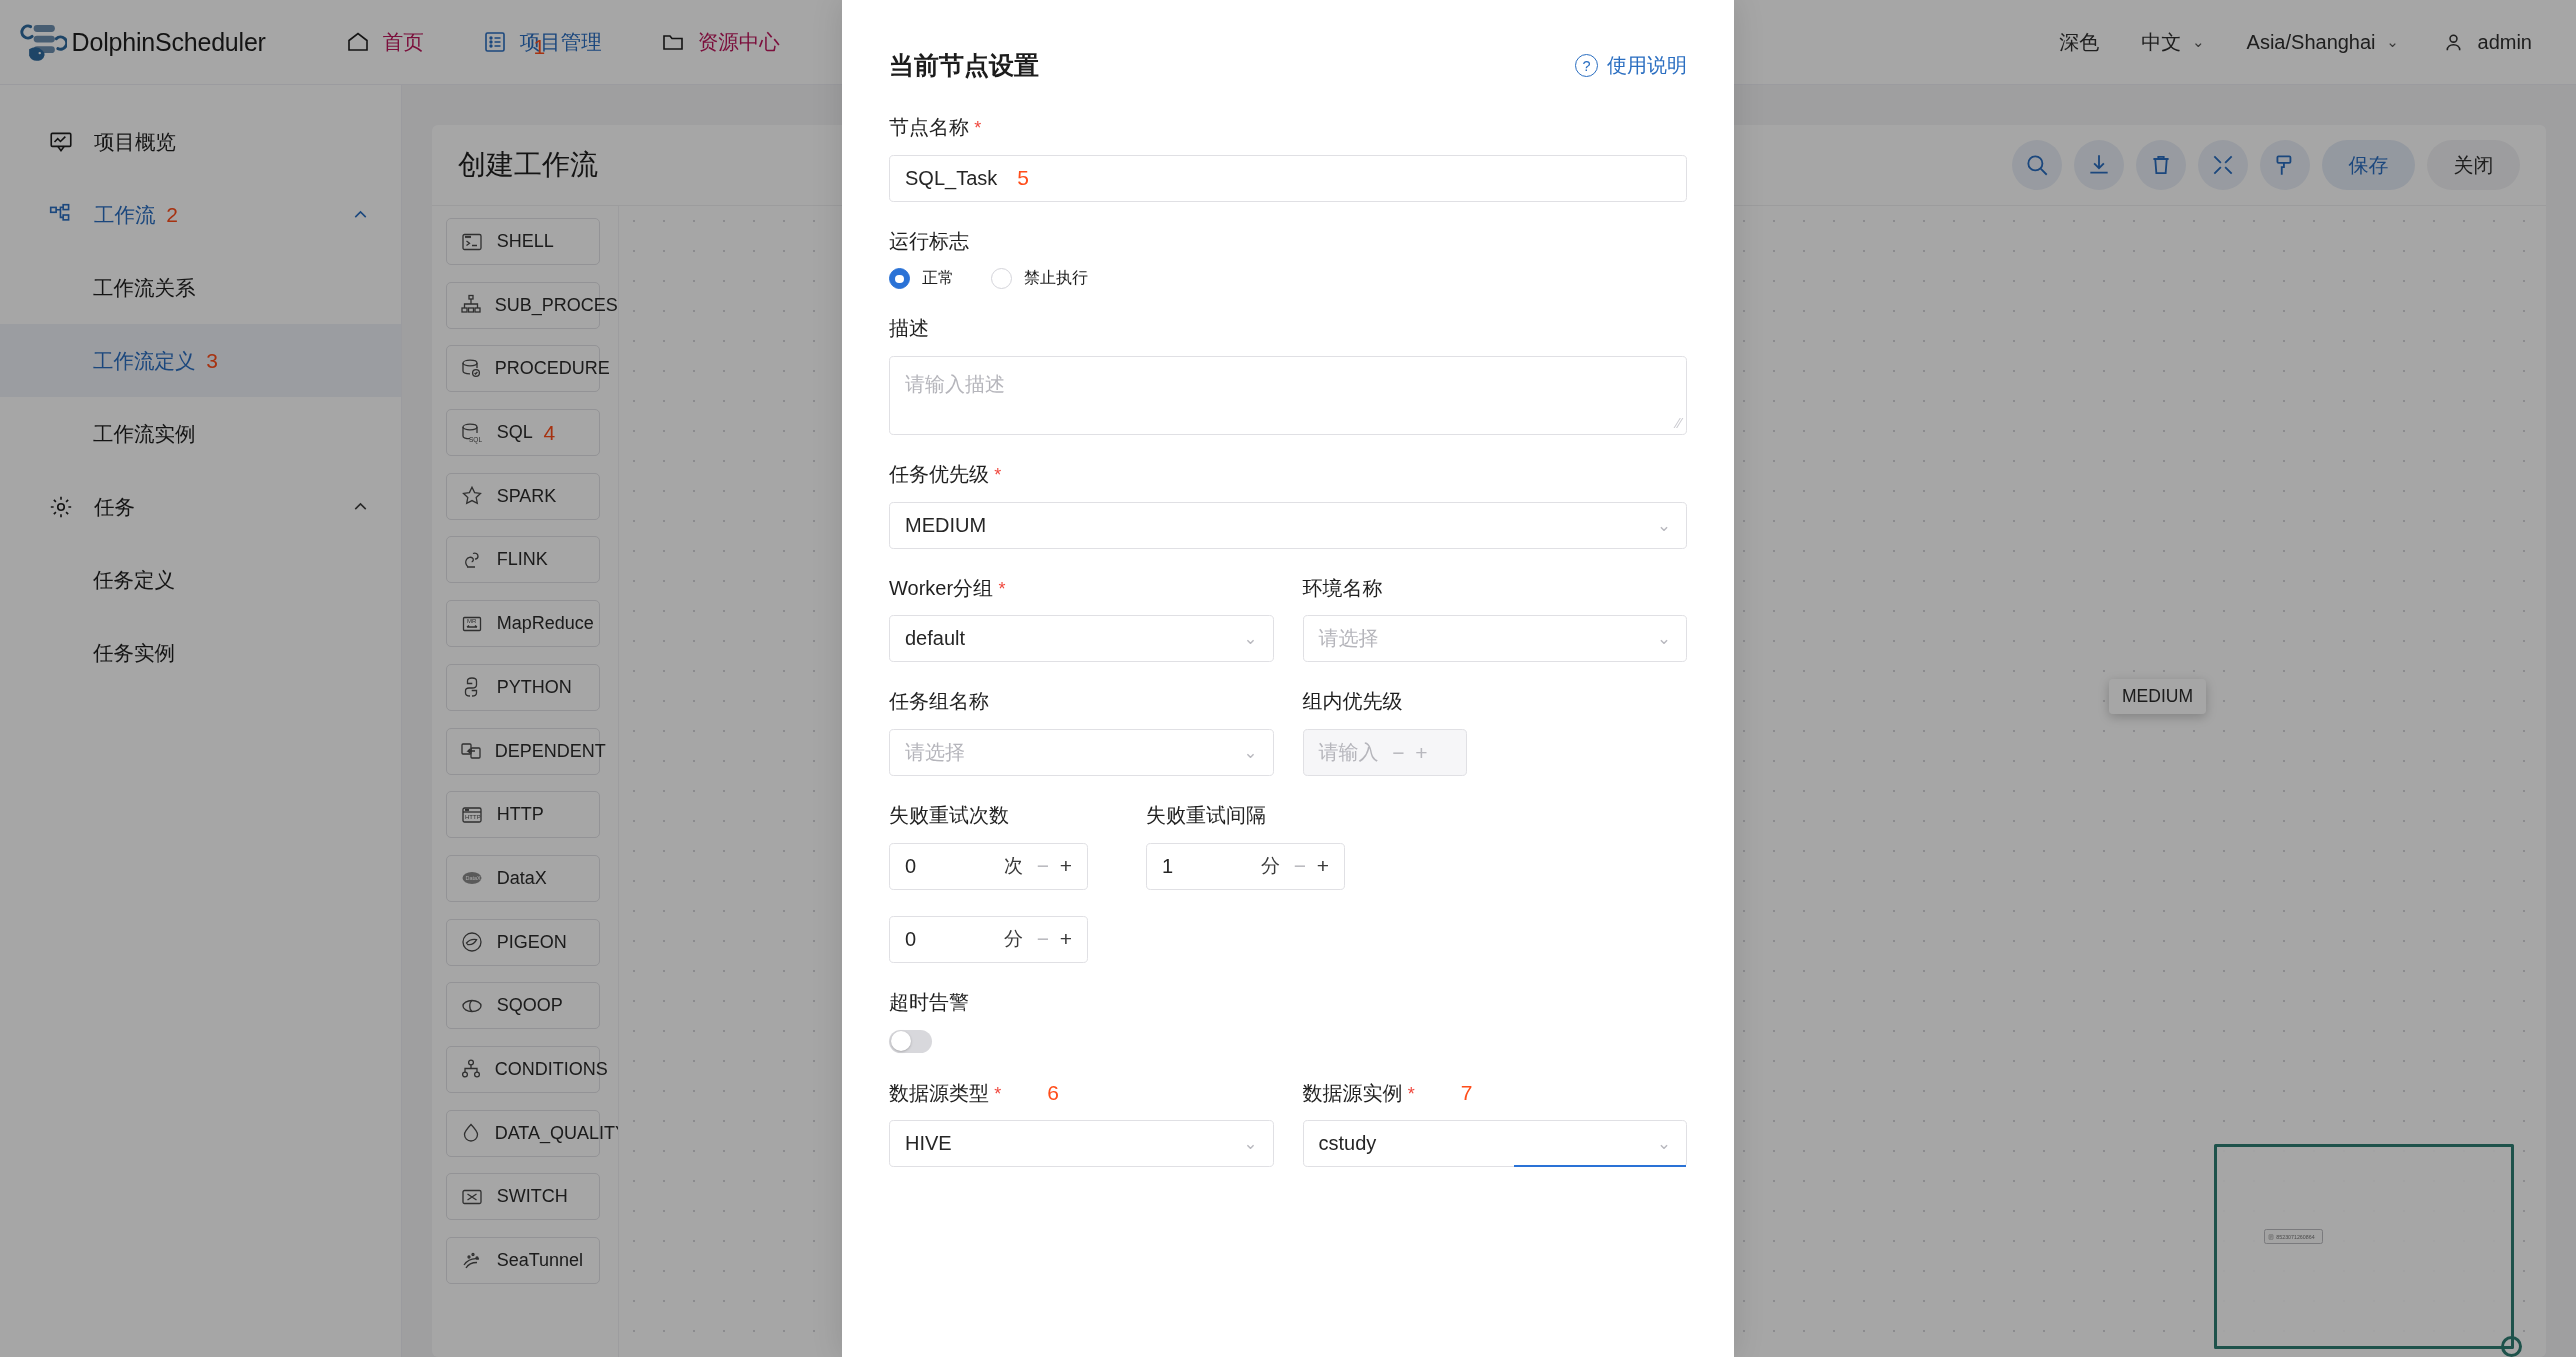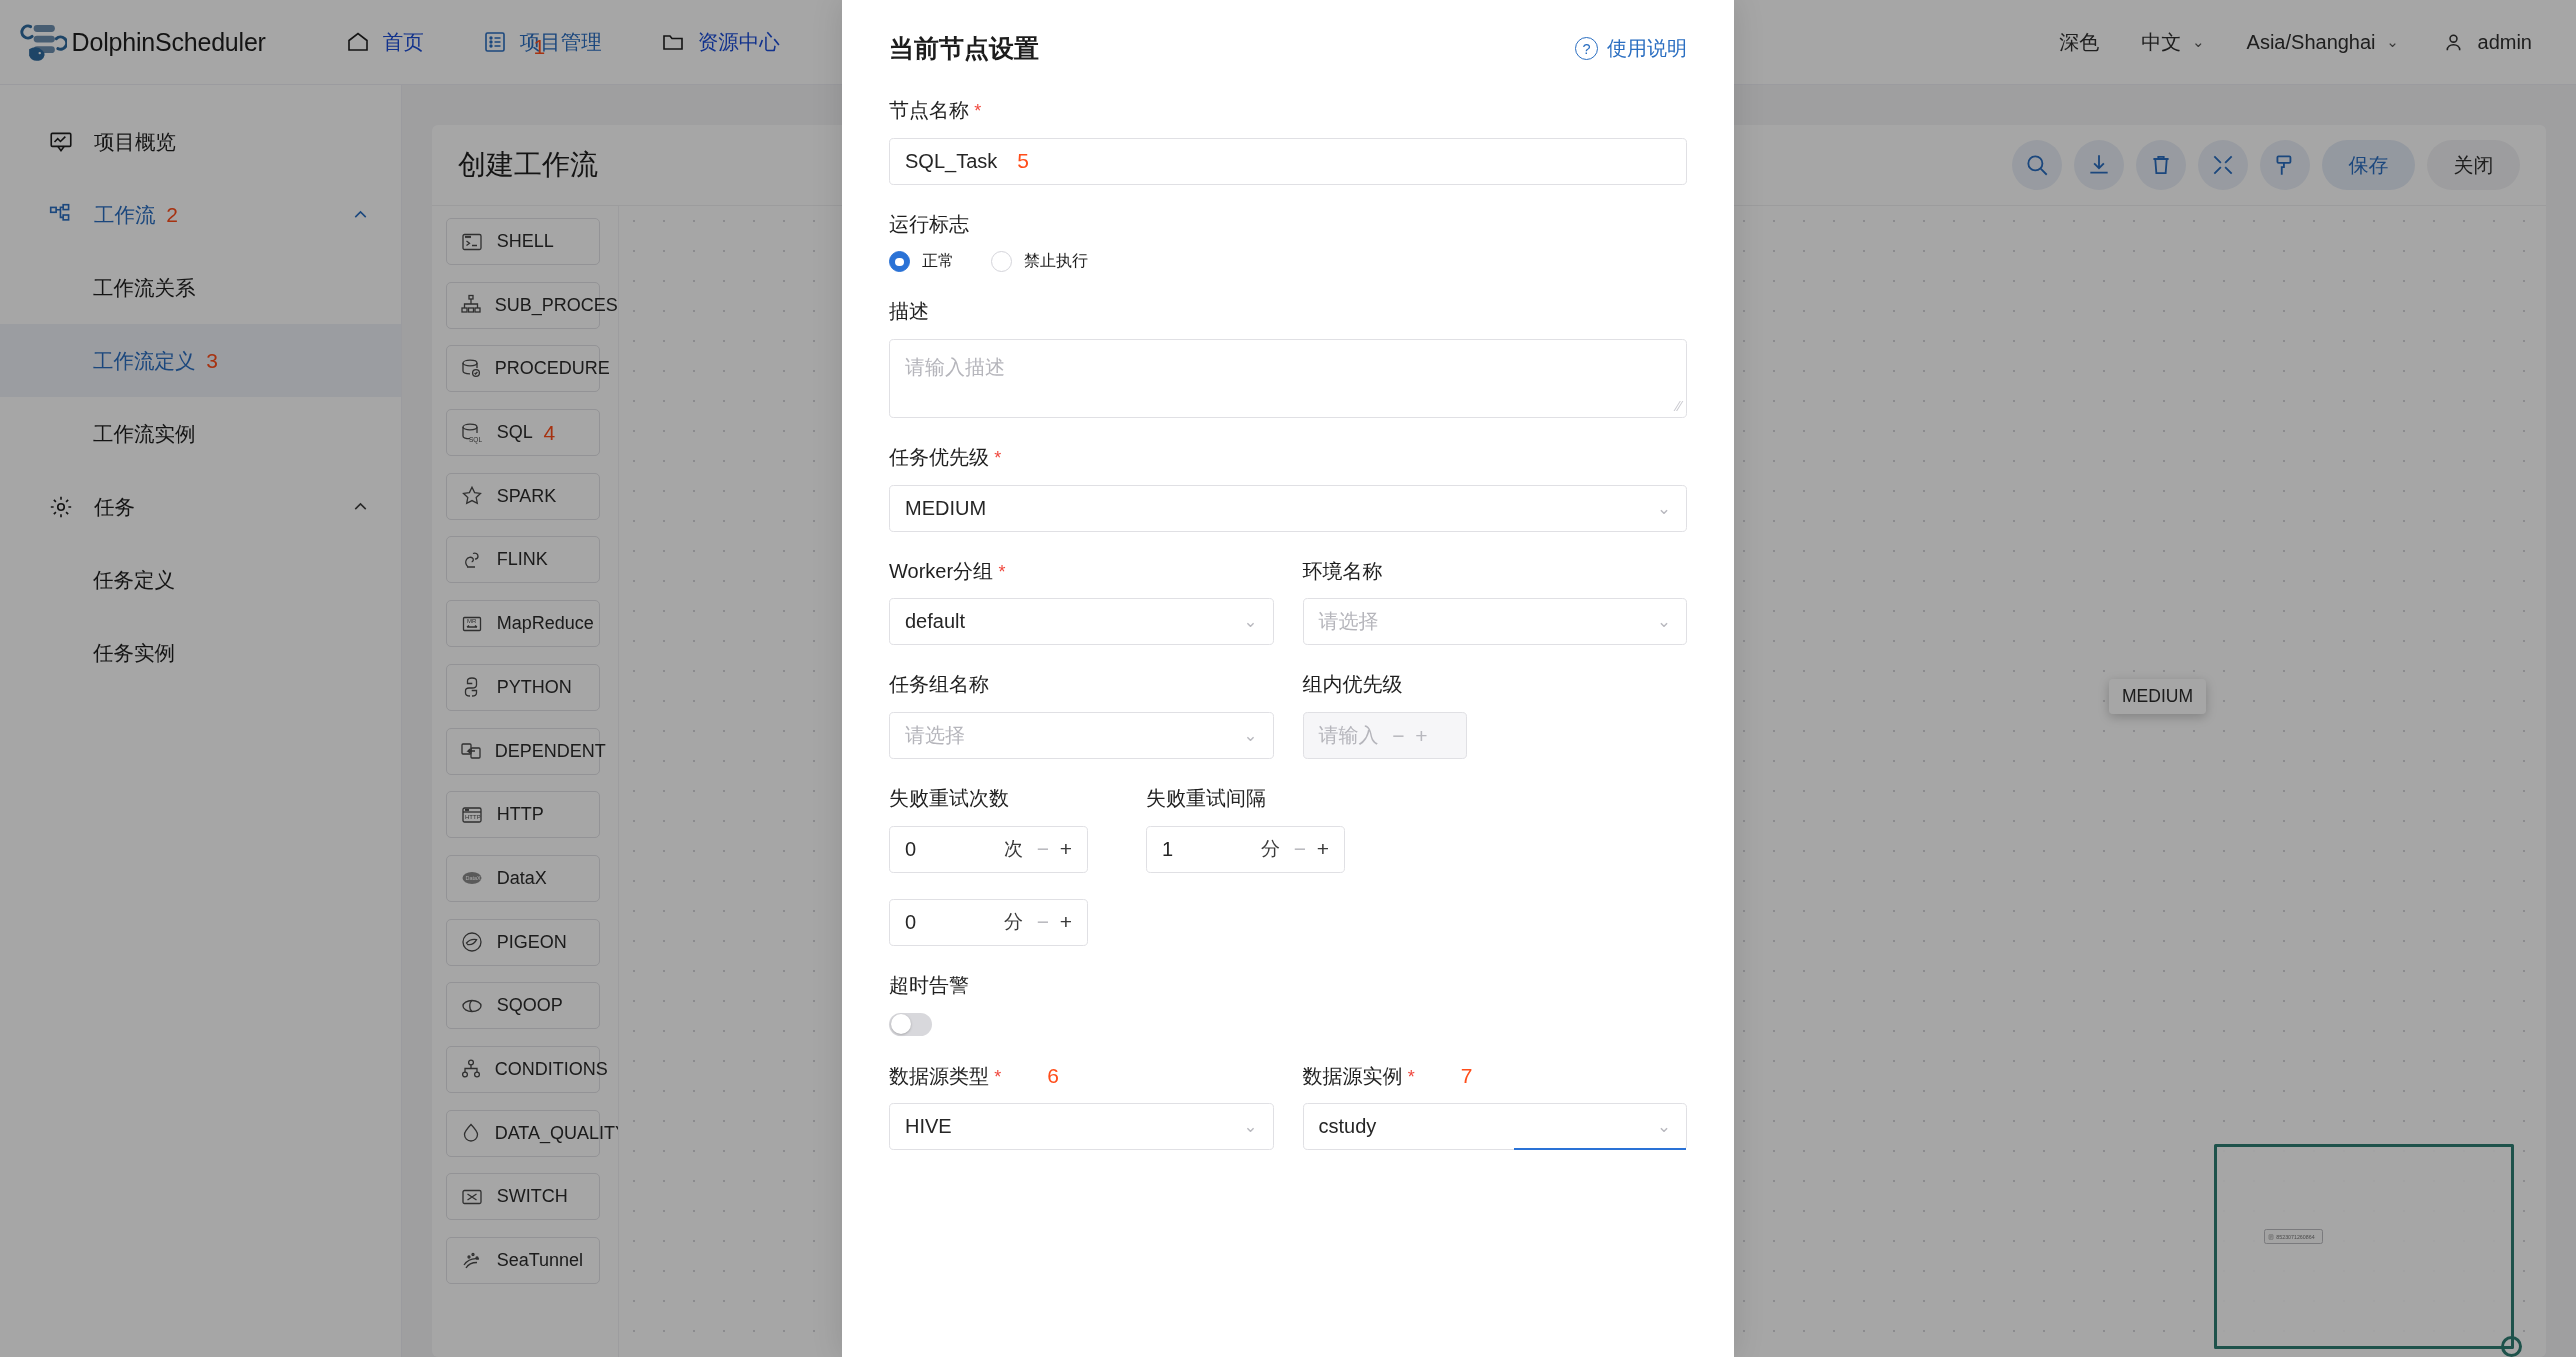--- a/index.html
+++ b/index.html
@@ -31,21 +31,21 @@
     z-index: 10;
   }
   .logo-wrap { display: flex; align-items: center; margin-left: 20px; }
   .logo-mark { width: 47px; height: 47px; position: relative; }
   .brand-name { font-size: 25px; color: #1f1f1f; margin-left: 4.6px; letter-spacing: -0.2px; }
 
   .nav-items { display: flex; align-items: center; margin-left: 50px; gap: 0; }
   .nav-item {
     display: flex; align-items: center; gap: 12px;
     padding: 0 29px; height: 85px;
-    font-size: 20.5px; color: #1d4ed8; cursor: pointer;
+    font-size: 20.5px; color: #be185d; cursor: pointer;
     position: relative;
   }
   .nav-item.active { color: #2a6ec1; }
   .nav-icon { width: 26px; height: 26px; display: inline-flex; align-items: center; justify-content: center; }
 
   .header-right {
     margin-left: auto; display: flex; align-items: center;
     gap: 0; padding-right: 23px;
   }
   .hr-item {
@@ -164,21 +164,21 @@
 
   
   #modal {
     position: absolute;
     left: 842px; top: 0; width: 892px; height: 1357px;
     background: #ffffff;
     z-index: 60;
     overflow: hidden;
     box-shadow: 0 0 30px rgba(0,0,0,0.12);
   }
-  #modal-inner { padding: 0 47px; }
+  #modal-inner { padding: 17px 47px; }
   #modal-head {
     display: flex; align-items: center;
     height: 97px;
   }
   #modal-title { font-size: 25px; color: #1c1c1c; font-weight: 700; }
   #modal-help {
     margin-left: auto; display: flex; align-items: center; gap: 9px;
     color: #2a6ec1; font-size: 20px; cursor: pointer;
   }
   .help-circle {

